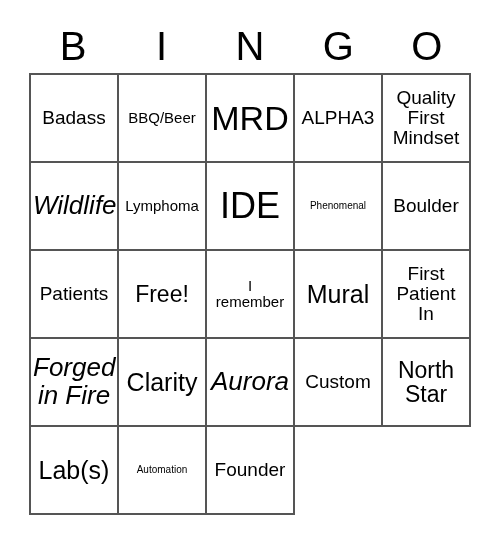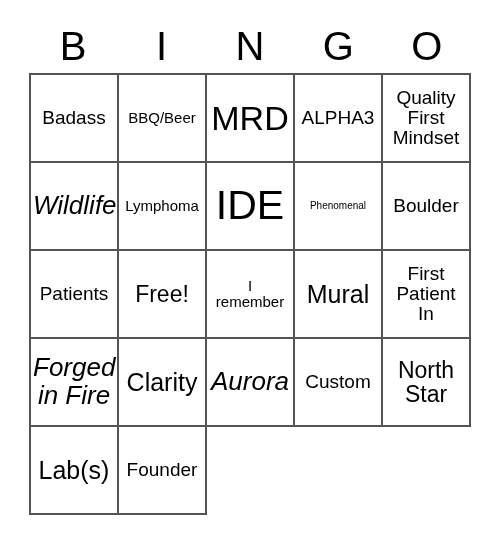--- a/index.html
+++ b/index.html
@@ -83,21 +83,21 @@
   }
 
   
   .fs-xs   { font-size: 10px; }
   .fs-sm   { font-size: 15px; }
   .fs-md   { font-size: 19px; }
   .fs-lg   { font-size: 26px; font-style: italic; }
   .fs-xl   { font-size: 25px; }
   .fs-2xl  { font-size: 23px; }
   .fs-3xl  { font-size: 34px; }
-  .fs-4xl  { font-size: 41px; }
+  .fs-4xl  { font-size: 36px; }
 </style>
 </head>
 <body>
 
 <div id="card">
 
   <div id="header-row">
     <div class="header-letter">B</div>
     <div class="header-letter">I</div>
     <div class="header-letter">N</div>
@@ -170,17 +170,20 @@
         <span class="cell-text fs-md">Custom</span>
       </div>
       <div class="cell">
         <span class="cell-text fs-2xl">North
 Star</span>
       </div>
       <div class="cell">
         <span class="cell-text fs-xl">Lab(s)</span>
       </div>
       <div class="cell">
+        <span class="cell-text fs-xs">Automation</span>
+      </div>
+      <div class="cell">
         <span class="cell-text fs-md">Founder</span>
       </div>
     </div>
 
 </div>
 
 </body></html>

